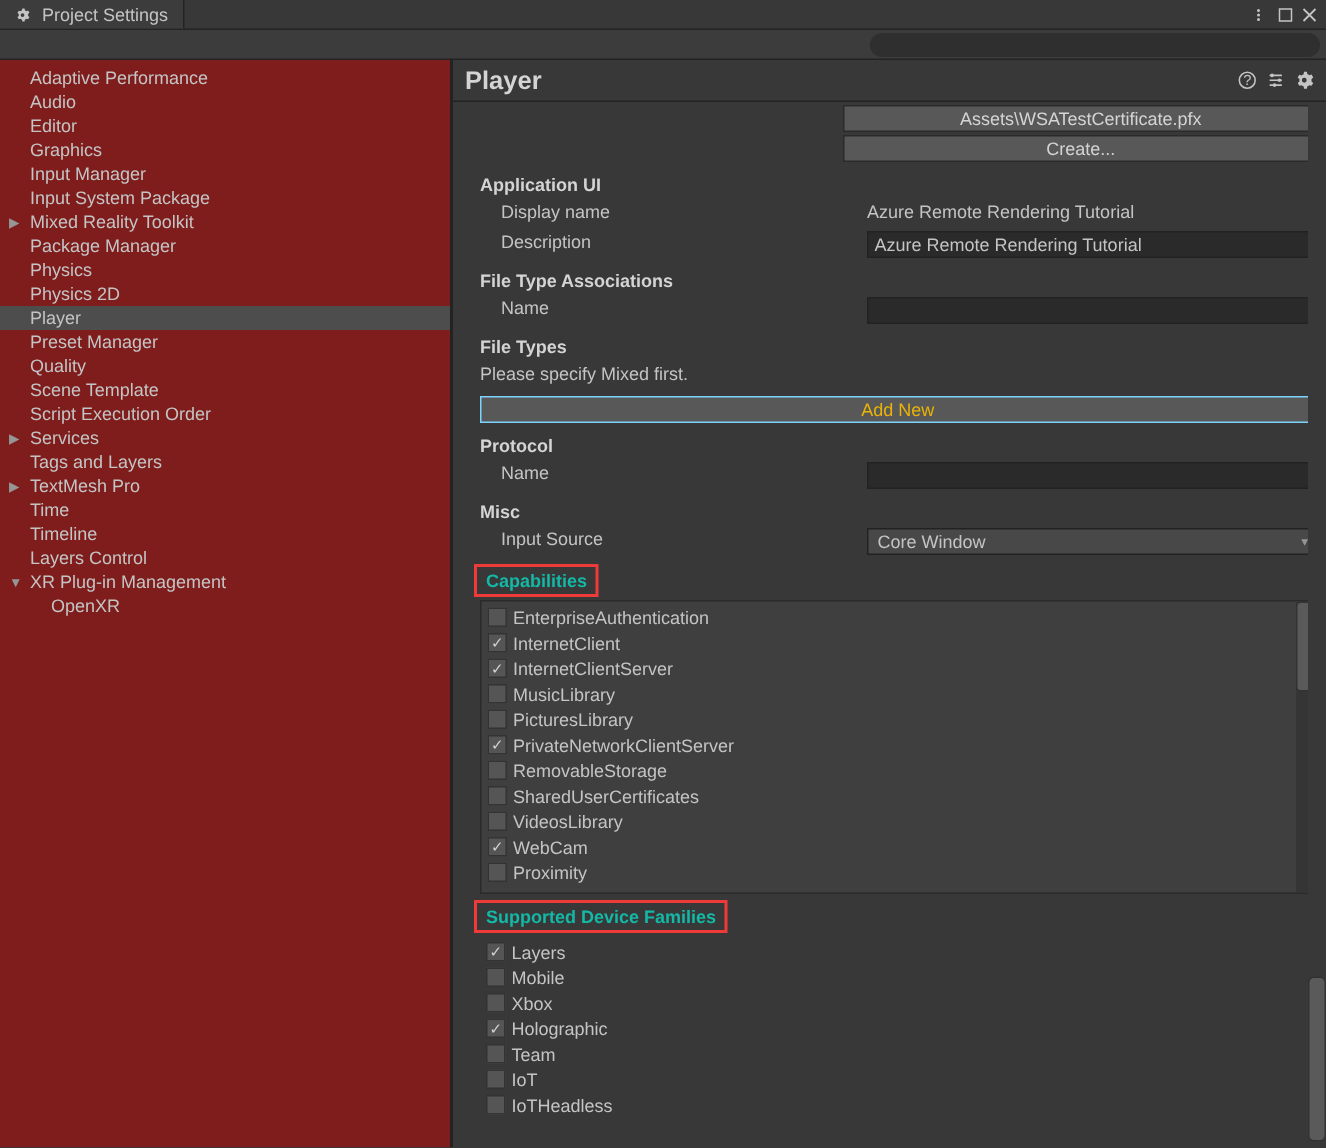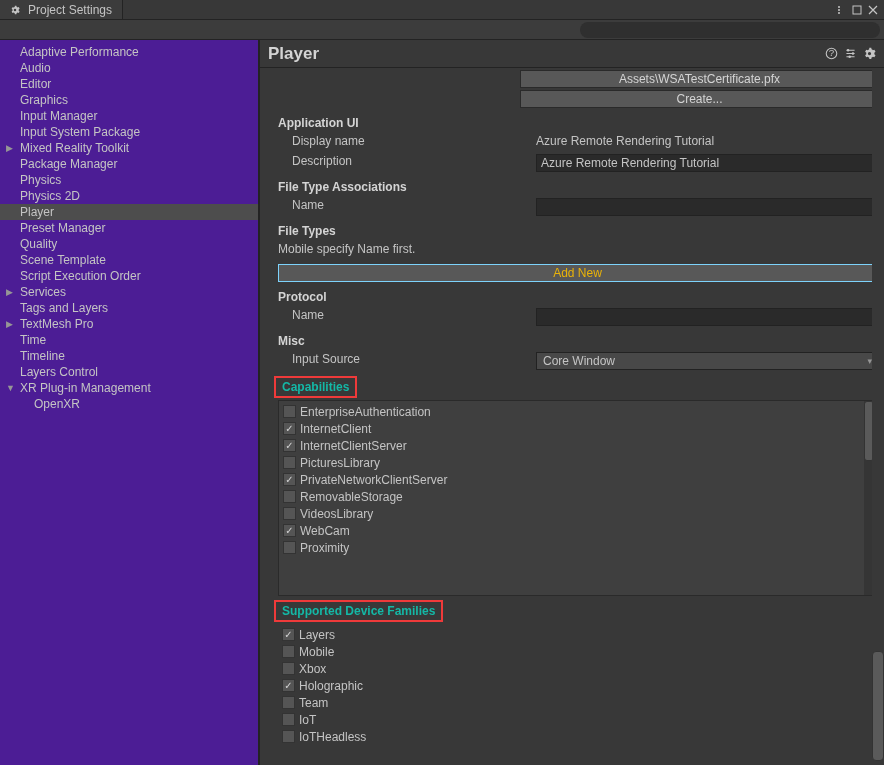--- a/index.html
+++ b/index.html
@@ -11,21 +11,21 @@
   .title-spacer { flex: 1; }
   .win-ctrls { display: flex; gap: 6px; padding: 0 6px; align-items: center; }
   .win-ctrls svg { width: 10px; height: 10px; }
   .dots { display:flex; flex-direction:column; gap:1px; margin-right:6px;}
   .dots span{width:2px;height:2px;background:#c4c4c4;border-radius:50%;}
   .searchbar { height: 20px; background: #3c3c3c; display: flex; align-items: center; justify-content: flex-end; padding: 0 4px; border-bottom:1px solid #232323;}
   .search-input { background: #2f2f2f; border: none; height: 16px; width: 300px; border-radius: 8px; padding: 0 8px 0 20px; color:#c4c4c4; position: relative;}
   .search-wrap { position: relative; }
   .search-wrap svg { position:absolute; left:5px; top:3px; width:10px; height:10px; }
   .body { flex: 1; display: flex; overflow: hidden; }
-  .sidebar { width: 260px; background: #4c1d95; border-right: 2px solid #232323; overflow-y: auto; padding-top:4px;}
+  .sidebar { width: 302px; background: #7f1d1d; border-right: 2px solid #232323; overflow-y: auto; padding-top:4px;}
   .tree-item { display: flex; align-items: center; height: 16px; padding-left: 20px; cursor: pointer; }
   .tree-item.l2 { padding-left: 34px; }
   .tree-item .arrow { width: 10px; display:inline-block; margin-left:-14px; margin-right:4px; font-size:9px; color:#969696;}
   .tree-item.selected { background: #4d4d4d; }
   .content { flex: 1; display: flex; flex-direction: column; background: #383838; overflow:hidden;}
   .content-header { height: 28px; display: flex; align-items: center; padding: 0 8px; border-bottom: 1px solid #232323;}
   .content-header h1 { font-size: 17px; font-weight: bold; color: #d4d4d4; flex:1;}
   .head-icons { display:flex; gap:6px; align-items:center;}
   .head-icons svg { width:13px; height:13px; }
   .scroll { flex:1; overflow: hidden; padding: 2px 1px 4px 4px; position:relative;}
@@ -202,21 +202,21 @@
             </div>
 
           <div class="section-label">File Type Associations</div>
           <div class="row">
               <div class="row-label">Name</div>
               <div class="row-value"><input class="text-input" value="" style=""></div>
             </div>
 
           <div class="section-label">File Types</div>
           <div class="row l1">
-              <div class="static-text">Mobile specify Name first.</div>
+              <div class="static-text">Please specify Mixed first.</div>
             </div>
           <div class="fullbtn">Add New</div>
 
           <div class="section-label">Protocol</div>
           <div class="row">
               <div class="row-label">Name</div>
               <div class="row-value"><input class="text-input" value="" style=""></div>
             </div>
 
           <div class="section-label">Misc</div>
@@ -239,29 +239,37 @@
               <div class="check-row">
                 <div class="checkbox checked"></div>
                 <span>InternetClient</span>
               </div>
               <div class="check-row">
                 <div class="checkbox checked"></div>
                 <span>InternetClientServer</span>
               </div>
               <div class="check-row">
                 <div class="checkbox"></div>
+                <span>MusicLibrary</span>
+              </div>
+              <div class="check-row">
+                <div class="checkbox"></div>
                 <span>PicturesLibrary</span>
               </div>
               <div class="check-row">
                 <div class="checkbox checked"></div>
                 <span>PrivateNetworkClientServer</span>
               </div>
               <div class="check-row">
                 <div class="checkbox"></div>
                 <span>RemovableStorage</span>
+              </div>
+              <div class="check-row">
+                <div class="checkbox"></div>
+                <span>SharedUserCertificates</span>
               </div>
               <div class="check-row">
                 <div class="checkbox"></div>
                 <span>VideosLibrary</span>
               </div>
               <div class="check-row">
                 <div class="checkbox checked"></div>
                 <span>WebCam</span>
               </div>
               <div class="check-row">

